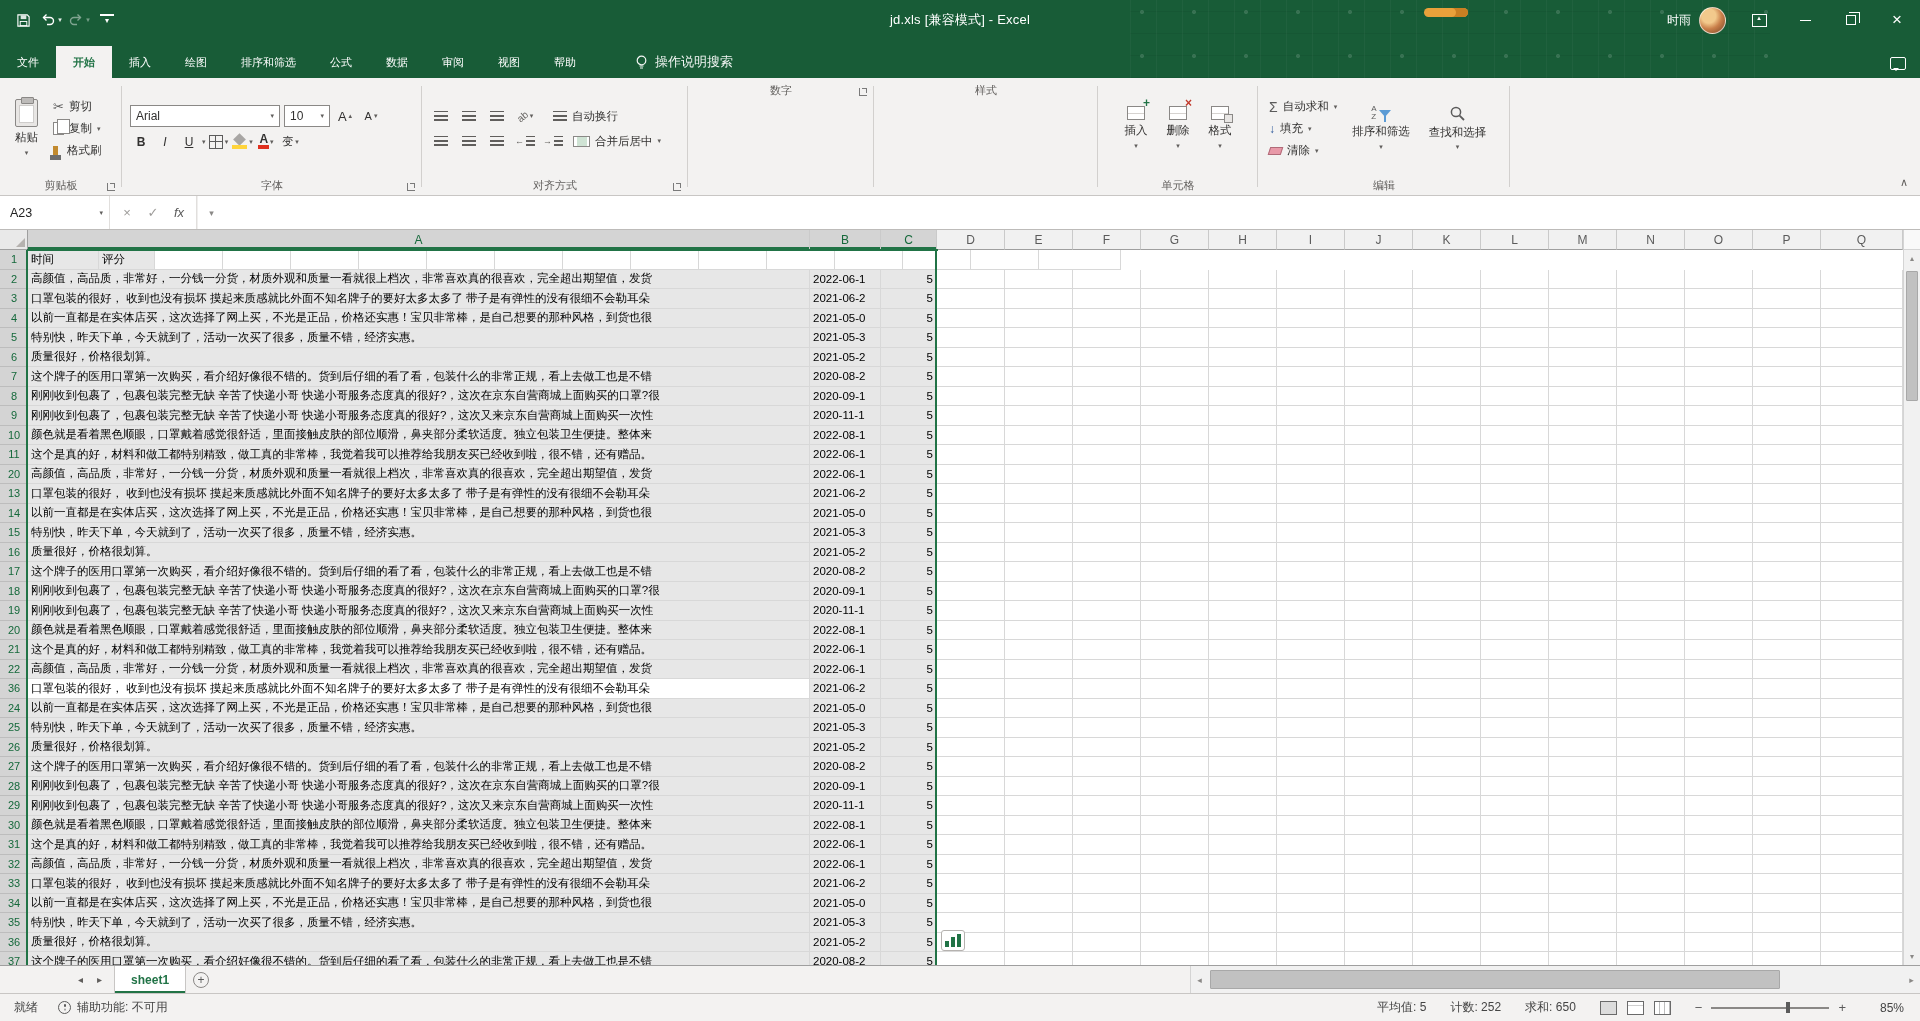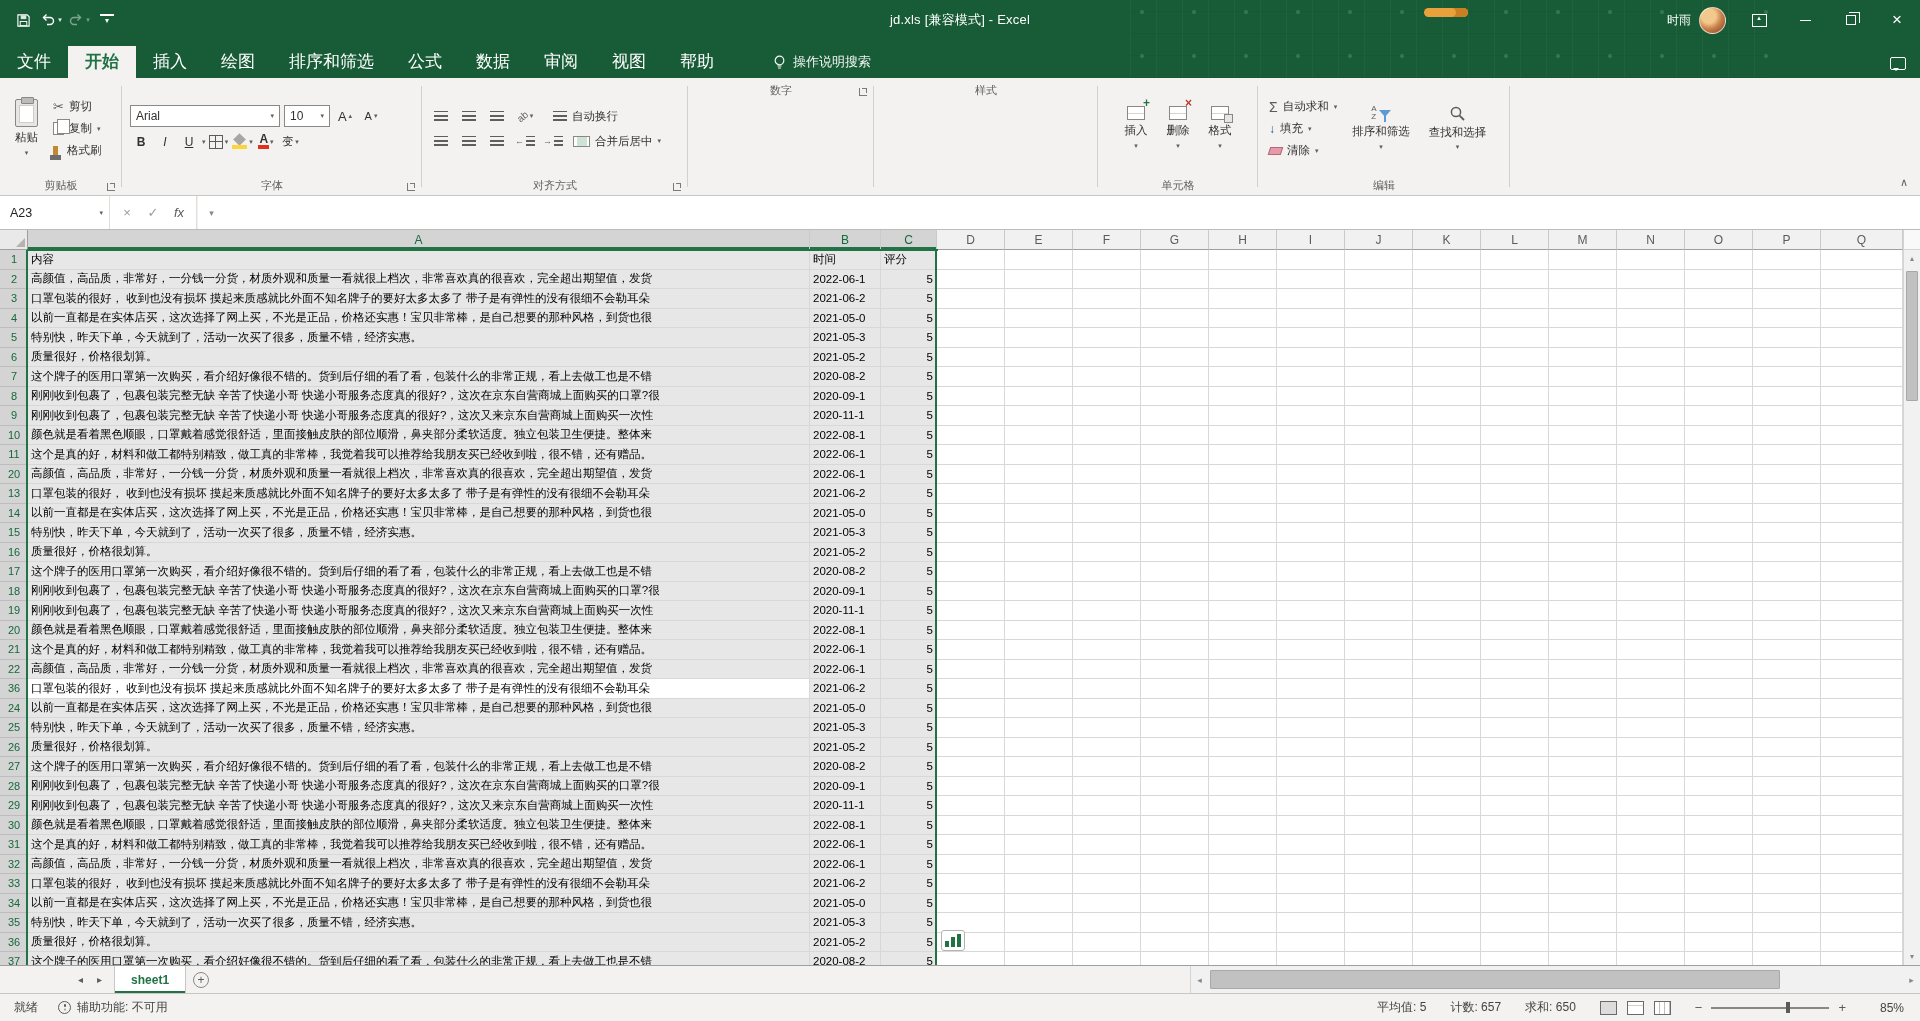--- a/index.html
+++ b/index.html
@@ -27,21 +27,21 @@
   .tb-user { display:flex; align-items:center; gap:8px; padding:0 10px; font-size:12px; }
   .avatar { width:27px; height:27px; border-radius:50%; border:1px solid rgba(255,255,255,.65);
     background: radial-gradient(circle at 35% 32%, #f2c98c 0 30%, #c97f4a 55%, #7a4726 95%); }
   .winbtn { width:46px; height:40px; display:flex; align-items:center; justify-content:center; font-size:14px; }
   .ic-restore { width:10px; height:10px; border:1px solid #fff; position:relative; }
   .ic-restore::after { content:""; position:absolute; left:2px; top:-4px; width:10px; height:10px; border:1px solid #fff; border-left:none; border-bottom:none; }
   .ic-min { width:11px; border-top:1.5px solid #fff; display:inline-block; }
   .ic-ribbonopt { width:15px; height:13px; border:1px solid #fff; display:flex; align-items:flex-start; justify-content:center; font-size:7px; line-height:6px; }
 
   .tabrow { height:38px; display:flex; align-items:flex-end; position:relative; z-index:2; }
-  .tab { padding:0 17px; height:32px; line-height:32px; font-size:17px; color:#fff; white-space:nowrap; }
+  .tab { padding:0 17px; height:32px; line-height:32px; font-size:11px; color:#fff; white-space:nowrap; }
   .tab.active { background:#f3f2f1; color:#217346; font-weight:bold; }
   .tellme { display:flex; align-items:center; gap:7px; margin-left:42px; height:32px; font-size:13px; color:#fff; opacity:.95; }
   .ic-note { width:16px; height:13px; border:1.3px solid #fff; border-radius:2px; position:relative; margin:0 14px 8px auto; }
   .ic-note::after { content:""; position:absolute; left:2px; bottom:-5px; border:3px solid transparent; border-top-color:#fff; }
 
   
   .ribbon { height:118px; background:#f3f2f1; display:flex; border-bottom:1px solid #c8c6c4; position:relative; flex:none; }
   .group { display:flex; flex-direction:column; position:relative; padding:3px 4px 0; }
   .group::after { content:""; position:absolute; right:0; top:8px; bottom:8px; width:1px; background:#d2d0ce; }
   .gcontent { flex:1; display:flex; align-items:center; gap:5px; padding:0 4px; }
@@ -478,21 +478,20 @@
         <div class="colh" style="width: 68px;">L</div>
         <div class="colh" style="width: 68px;">M</div>
         <div class="colh" style="width: 68px;">N</div>
         <div class="colh" style="width: 68px;">O</div>
         <div class="colh" style="width: 68px;">P</div>
         <div class="colh" style="width: 82px;">Q</div>
       </div>
     <div class="rowsarea" id="rows-area">
         <div class="grow">
           <div class="rownum">1</div>
-          <div class="cell tint" style="width: 782px;">内容</div>
           <div class="cell tint" style="width: 71px;">时间</div>
           <div class="cell tint" style="width: 56px;">评分</div>
           <div class="cell" style="width: 68px;"></div>
           <div class="cell" style="width: 68px;"></div>
           <div class="cell" style="width: 68px;"></div>
           <div class="cell" style="width: 68px;"></div>
           <div class="cell" style="width: 68px;"></div>
           <div class="cell" style="width: 68px;"></div>
           <div class="cell" style="width: 68px;"></div>
           <div class="cell" style="width: 68px;"></div>
@@ -1263,21 +1262,21 @@
   <div class="statusbar">
     <div class="sb-left">
       <span>就绪</span>
       <span class="sb-acc">
         <span class="ic-acc"></span>
         <span>辅助功能: 不可用</span>
       </span>
     </div>
     <div class="sb-right">
       <span>平均值: 5</span>
-      <span>计数: 657</span>
+      <span>计数: 252</span>
       <span>求和: 650</span>
       <span class="viewicons">
         <span class="vicon active"></span>
         <span class="vicon pl"></span>
         <span class="vicon pb"></span>
       </span>
       <span class="zoom">
         <span class="zsign">−</span>
         <span class="ztrack">
             <span class="zthumb"></span>

